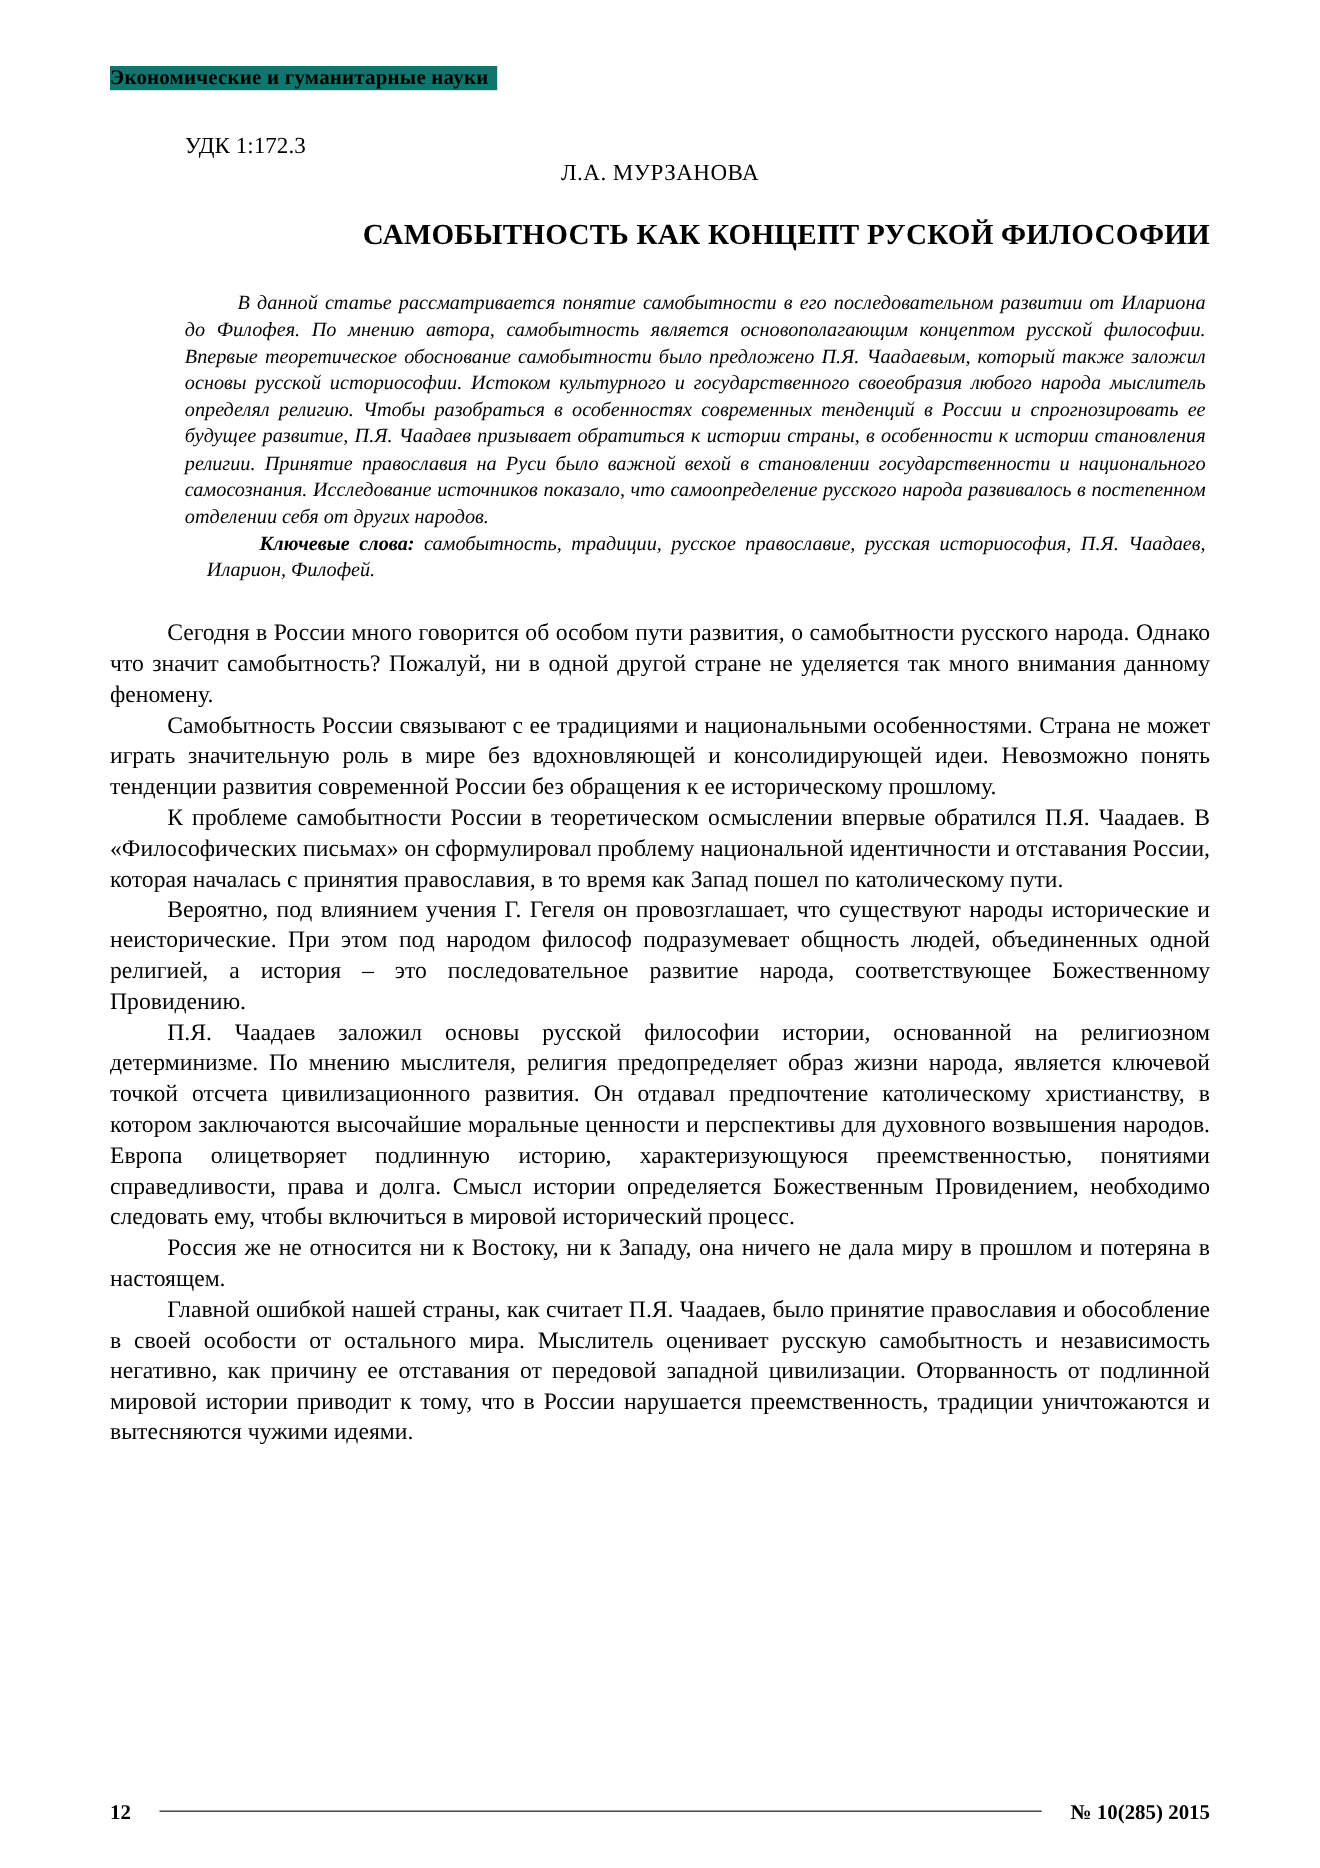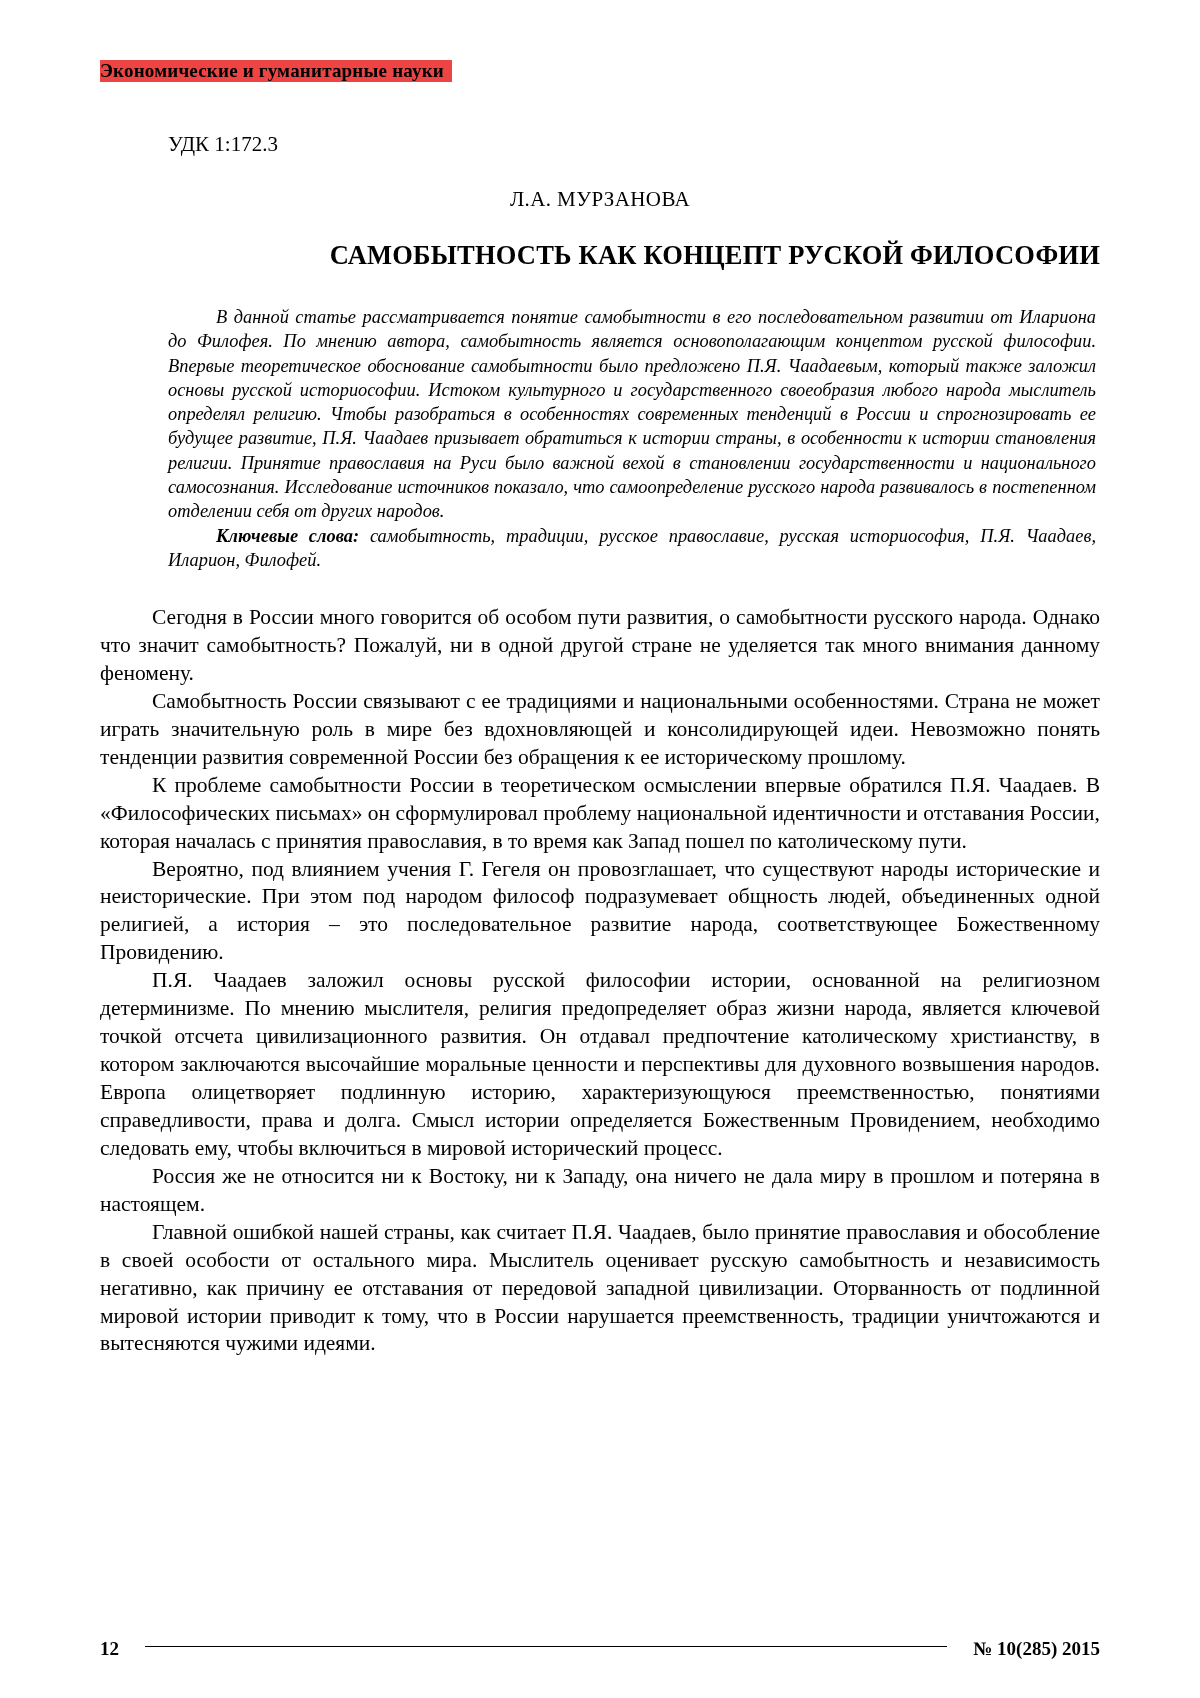--- a/index.html
+++ b/index.html
@@ -26,40 +26,39 @@
   .running-head {
     position: relative;
     height: 34px;
   }
   .running-head-title {
     font-family: "Liberation Serif", serif;
     font-weight: bold;
     font-size: 19px;
     letter-spacing: 0.2px;
     display: inline-block;
-    background: #ef4444;
+    background: #0f766e;
     padding-right: 8px;
   }
   .running-head-rule {
     position: absolute;
     left: 0;
     right: 0;
     bottom: 6px;
     border-bottom: 1.6px solid #000;
     z-index: -1;
   }
 
   
   .udc {
-    margin-top: 38px;
+    margin-top: 26px;
     margin-left: 68px;
     font-size: 21px;
   }
   .author {
-    margin-top: 30px;
     text-align: center;
     font-size: 21px;
     letter-spacing: 0.4px;
   }
   .article-title {
     margin-top: 28px;
     text-align: right;
     font-weight: bold;
     font-size: 26.5px;
     letter-spacing: 0.2px;
@@ -69,21 +68,21 @@
   .abstract {
     margin: 34px 4px 0 68px;
     font-style: italic;
     font-size: 18.4px;
     line-height: 1.32;
     text-align: justify;
     text-indent: 48px;
     hyphens: auto;
   }
   .keywords {
-    margin: 0 4px 0 68px;
+    margin: 0 4px 0 88px;
     font-style: italic;
     font-size: 18.4px;
     line-height: 1.32;
     text-align: justify;
     text-indent: 48px;
   }
   .keywords b {
     font-weight: bold;
     font-style: italic;
   }

